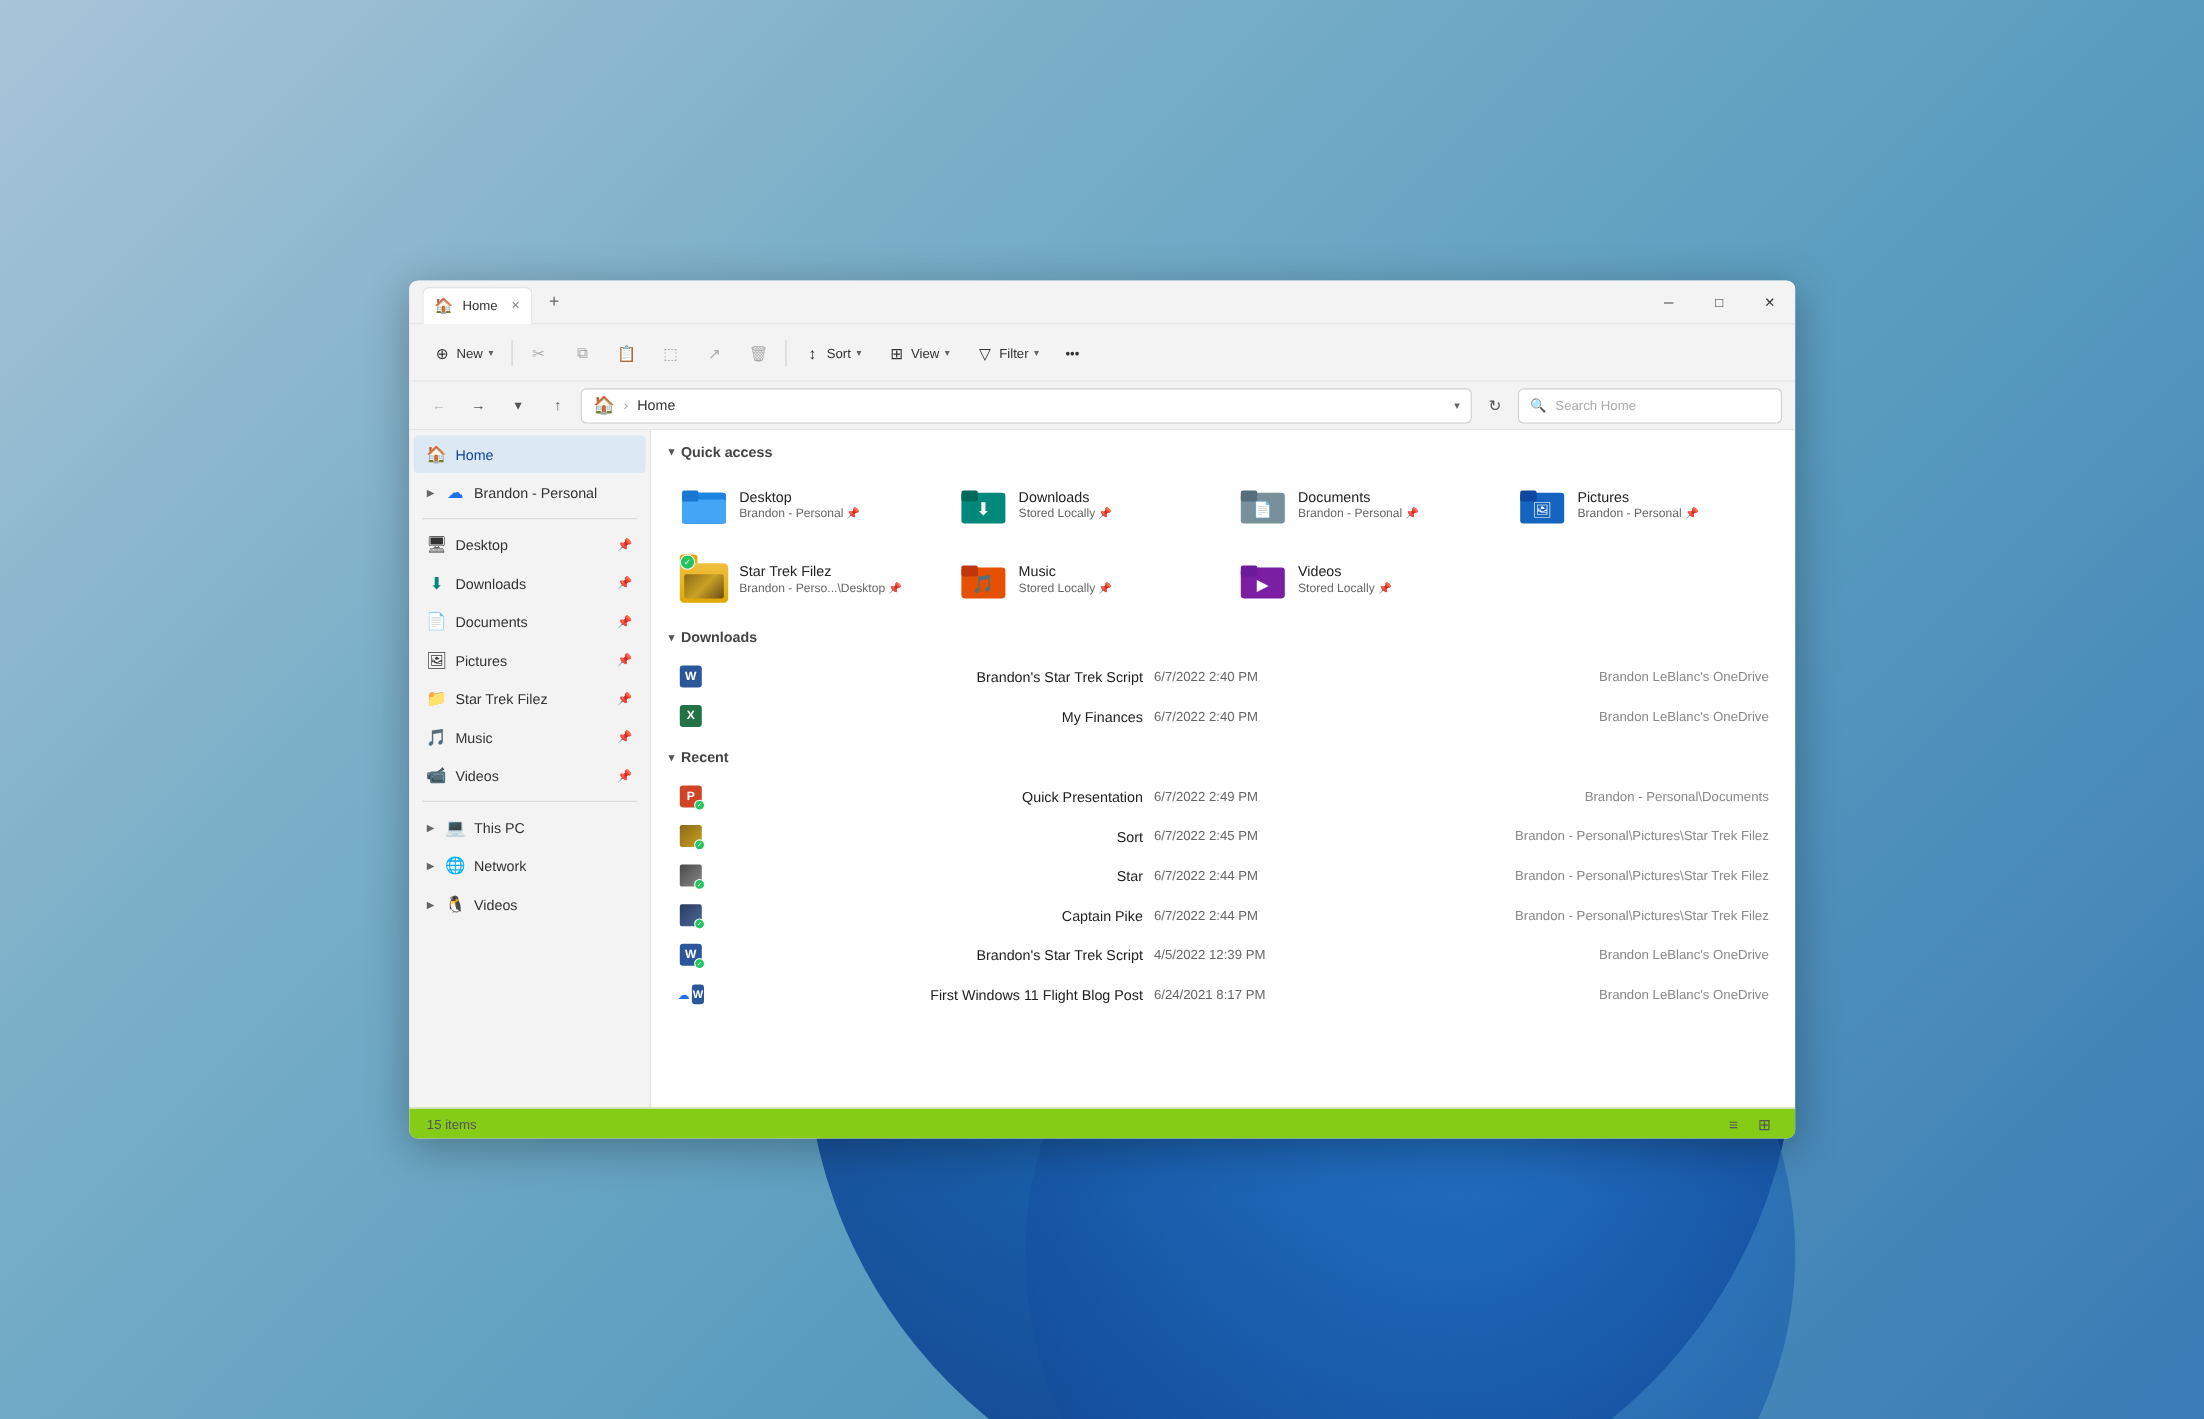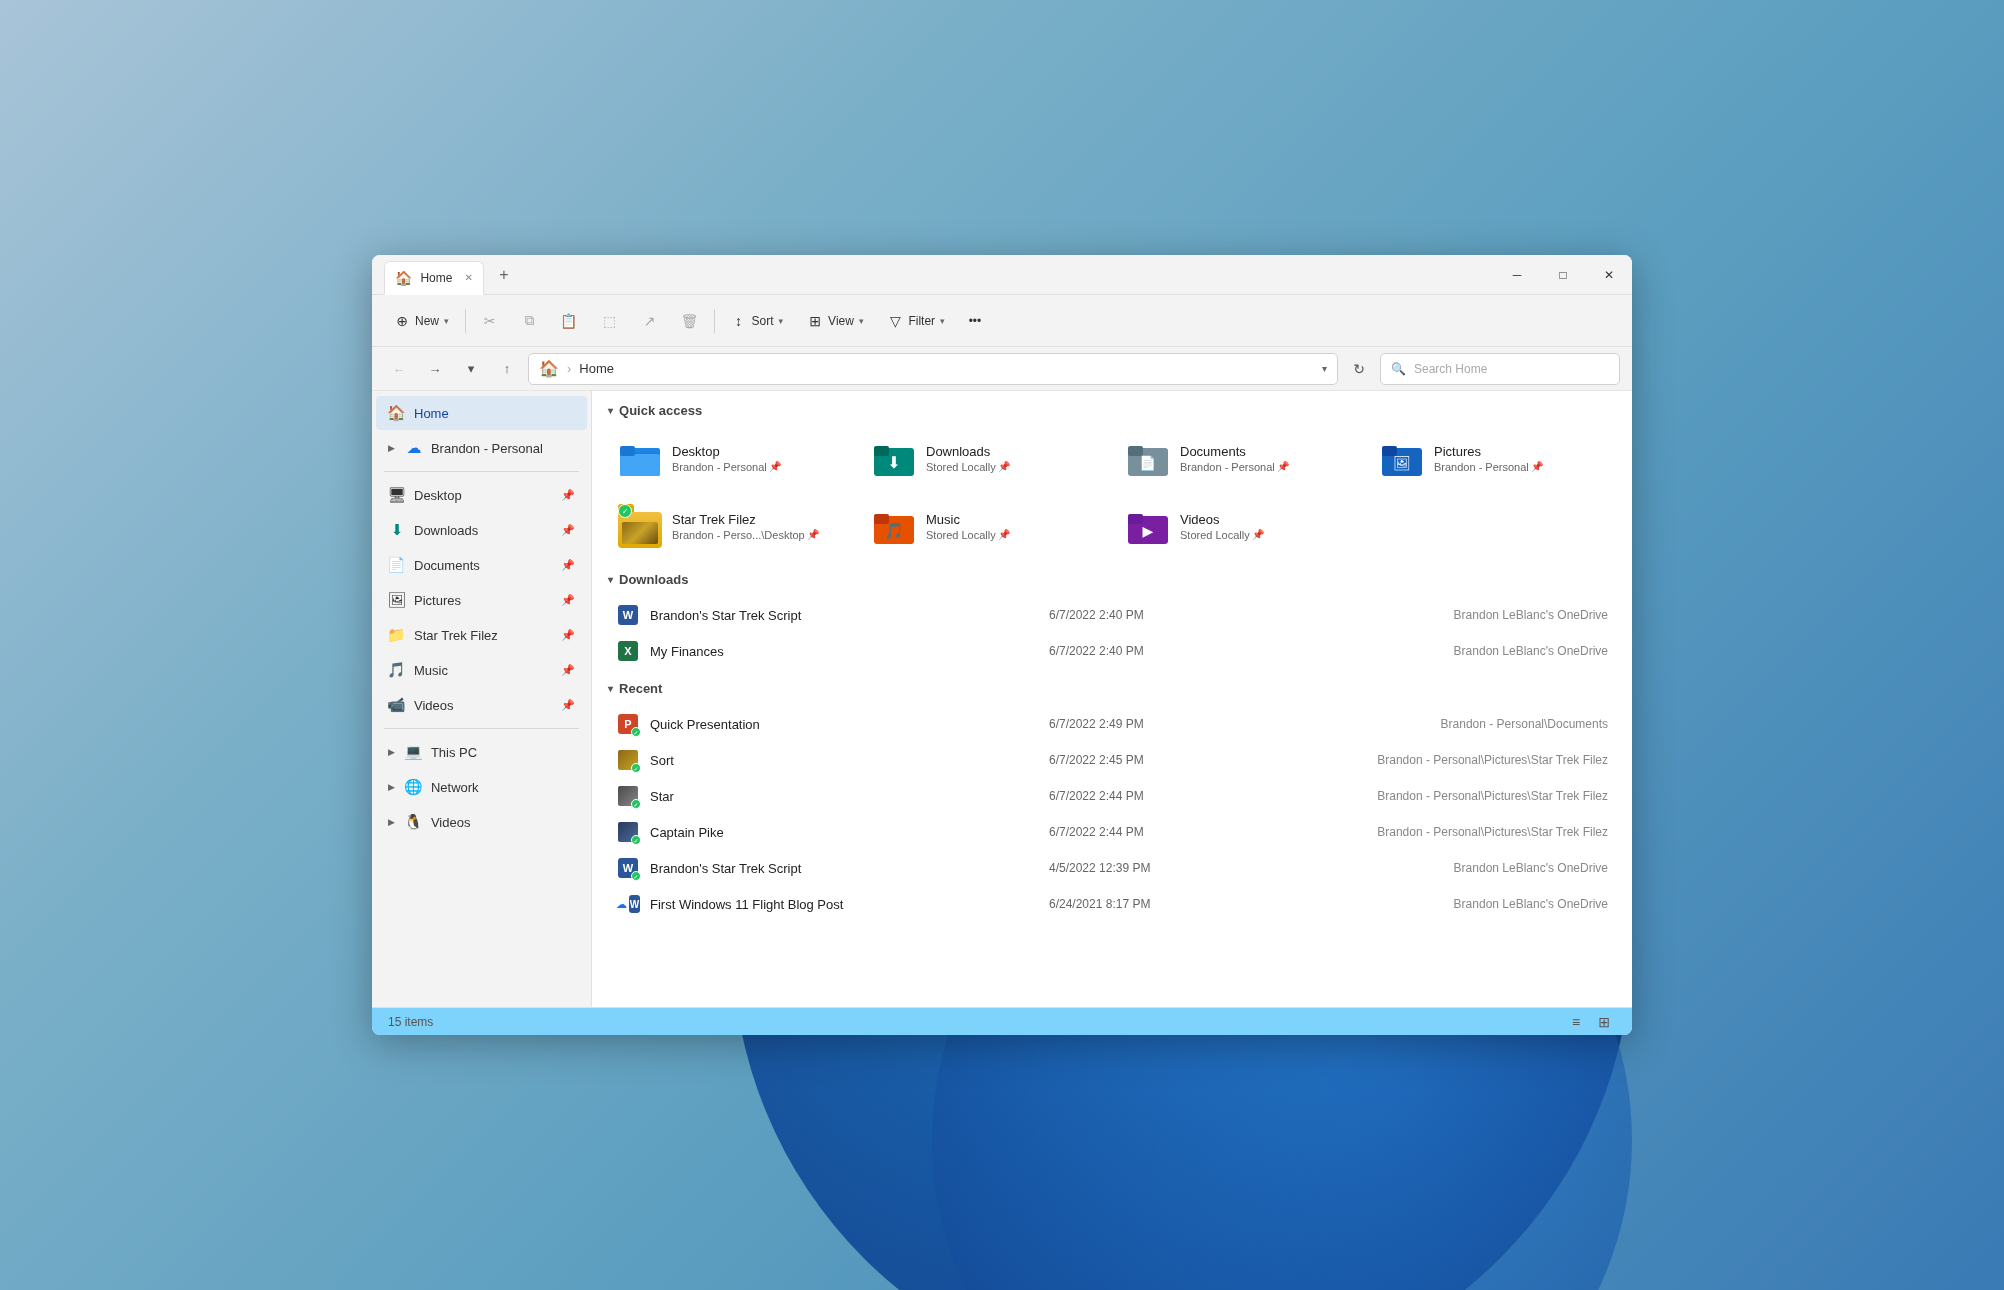--- a/index.html
+++ b/index.html
@@ -358,28 +358,28 @@
       height: 10px;
       background: #22c55e;
       border-radius: 50%;
       border: 1.5px solid white;
       display: flex;
       align-items: center;
       justify-content: center;
       font-size: 6px;
       color: white;
     }
-    .list-name { flex: 1; font-size: 13px; color: #222; }
+    .list-name { flex: 1; font-size: 13px; color: #222; text-align: right; }
     .list-date { width: 160px; font-size: 12px; color: #666; }
     .list-location { font-size: 12px; color: #888; flex: 1; text-align: right; }
 
     
     .status-bar {
       height: 28px;
-      background: #7dd3fc;
+      background: #84cc16;
       border-top: 1px solid #e0e0e0;
       display: flex;
       align-items: center;
       padding: 0 16px;
       font-size: 12px;
       color: #555;
       flex-shrink: 0;
     }
     .status-right {
       margin-left: auto;

